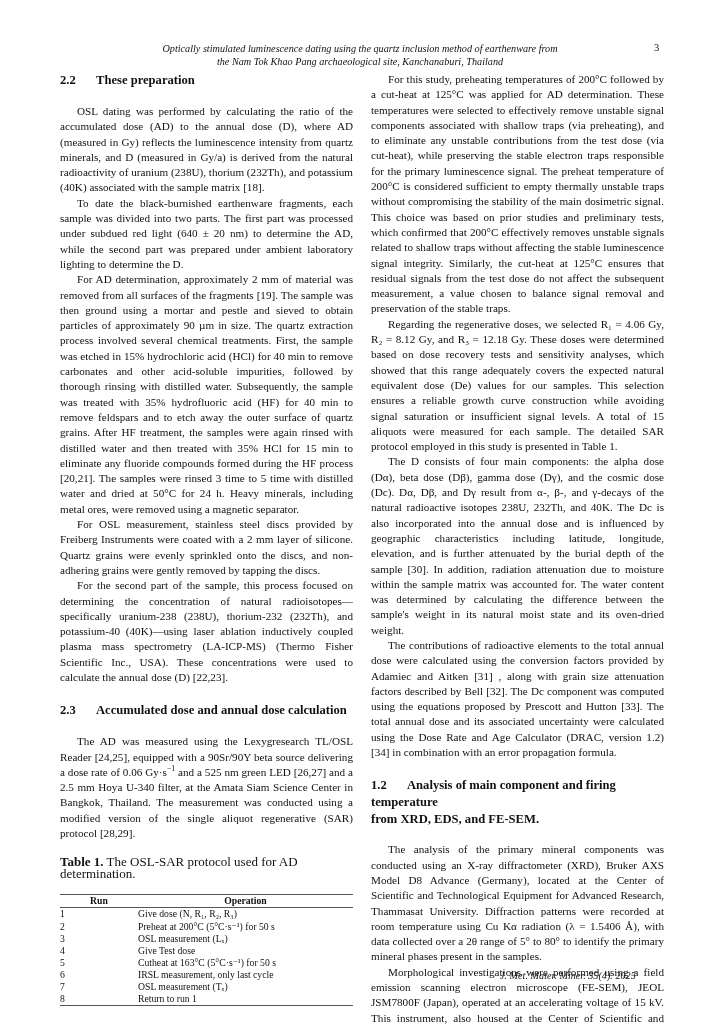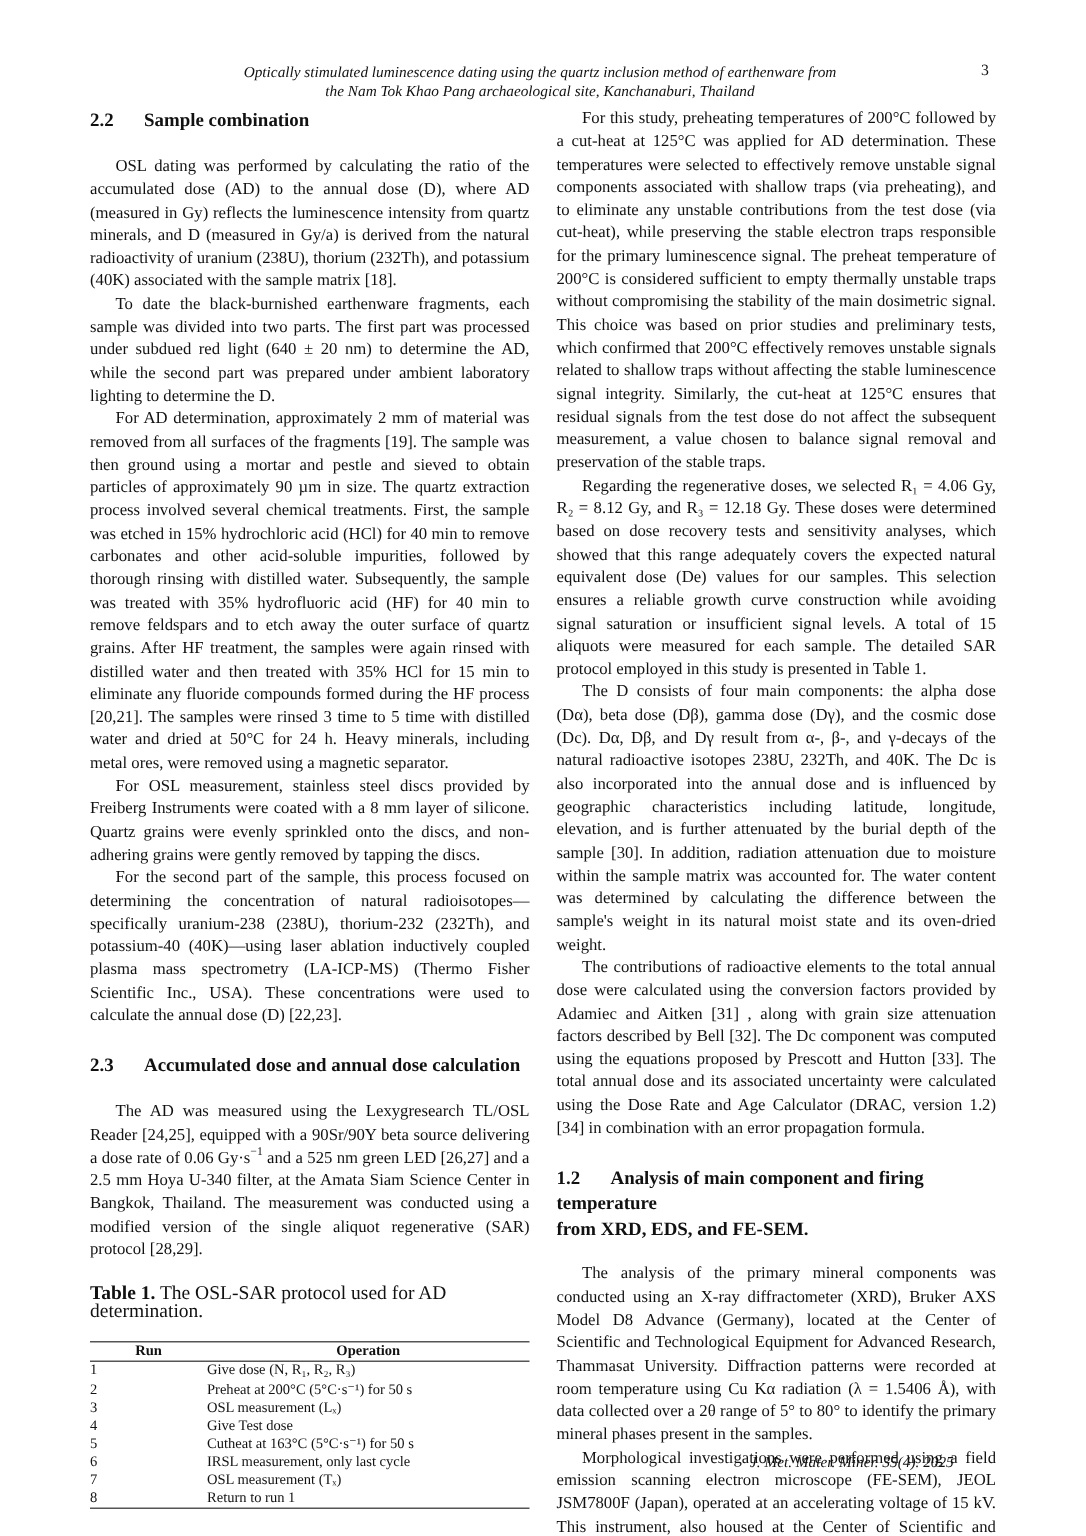--- a/index.html
+++ b/index.html
@@ -39,27 +39,27 @@
 
   <div class="running-head">
     <div>Optically stimulated luminescence dating using the quartz inclusion method of earthenware from</div>
     <div>the Nam Tok Khao Pang archaeological site, Kanchanaburi, Thailand</div>
   </div>
   <div class="page-num">3</div>
 
   <div class="col left">
     <h2 class="h2">
       <span class="num">2.2</span>
-      <span>Sample combination</span>
+      <span>These preparation</span>
     </h2>
     <div class="gap-h"></div>
     <p>OSL dating was performed by calculating the ratio of the accumulated dose (AD) to the annual dose (D), where AD (measured in Gy) reflects the luminescence intensity from quartz minerals, and D (measured in Gy/a) is derived from the natural radioactivity of uranium (238U), thorium (232Th), and potassium (40K) associated with the sample matrix [18].</p>
     <p>To date the black-burnished earthenware fragments, each sample was divided into two parts. The first part was processed under subdued red light (640 ± 20 nm) to determine the AD, while the second part was prepared under ambient laboratory lighting to determine the D.</p>
     <p>For AD determination, approximately 2 mm of material was removed from all surfaces of the fragments [19]. The sample was then ground using a mortar and pestle and sieved to obtain particles of approximately 90 µm in size. The quartz extraction process involved several chemical treatments. First, the sample was etched in 15% hydrochloric acid (HCl) for 40 min to remove carbonates and other acid-soluble impurities, followed by thorough rinsing with distilled water. Subsequently, the sample was treated with 35% hydrofluoric acid (HF) for 40 min to remove feldspars and to etch away the outer surface of quartz grains. After HF treatment, the samples were again rinsed with distilled water and then treated with 35% HCl for 15 min to eliminate any fluoride compounds formed during the HF process [20,21]. The samples were rinsed 3 time to 5 time with distilled water and dried at 50°C for 24 h. Heavy minerals, including metal ores, were removed using a magnetic separator.</p>
-    <p>For OSL measurement, stainless steel discs provided by Freiberg Instruments were coated with a 8 mm layer of silicone. Quartz grains were evenly sprinkled onto the discs, and non-adhering grains were gently removed by tapping the discs.</p>
+    <p>For OSL measurement, stainless steel discs provided by Freiberg Instruments were coated with a 2 mm layer of silicone. Quartz grains were evenly sprinkled onto the discs, and non-adhering grains were gently removed by tapping the discs.</p>
     <p>For the second part of the sample, this process focused on determining the concentration of natural radioisotopes—specifically uranium-238 (238U), thorium-232 (232Th), and potassium-40 (40K)—using laser ablation inductively coupled plasma mass spectrometry (LA-ICP-MS) (Thermo Fisher Scientific Inc., USA). These concentrations were used to calculate the annual dose (D) [22,23].</p>
 
     <div class="gap-s"></div>
     <h2 class="h2">
       <span class="num">2.3</span>
       <span>Accumulated dose and annual dose calculation</span>
     </h2>
     <div class="gap-h"></div>
     <p><span>The AD was measured using the Lexygresearch TL/OSL Reader [24,25], equipped with a 90Sr/90Y beta source delivering a dose rate of 0.06 Gy·s</span><sup>−1</sup><span> and a 525 nm green LED [26,27] and a 2.5 mm Hoya U-340 filter, at the Amata Siam Science Center in Bangkok, Thailand. The measurement was conducted using a modified version of the single aliquot regenerative (SAR) protocol [28,29].</span></p>
 

